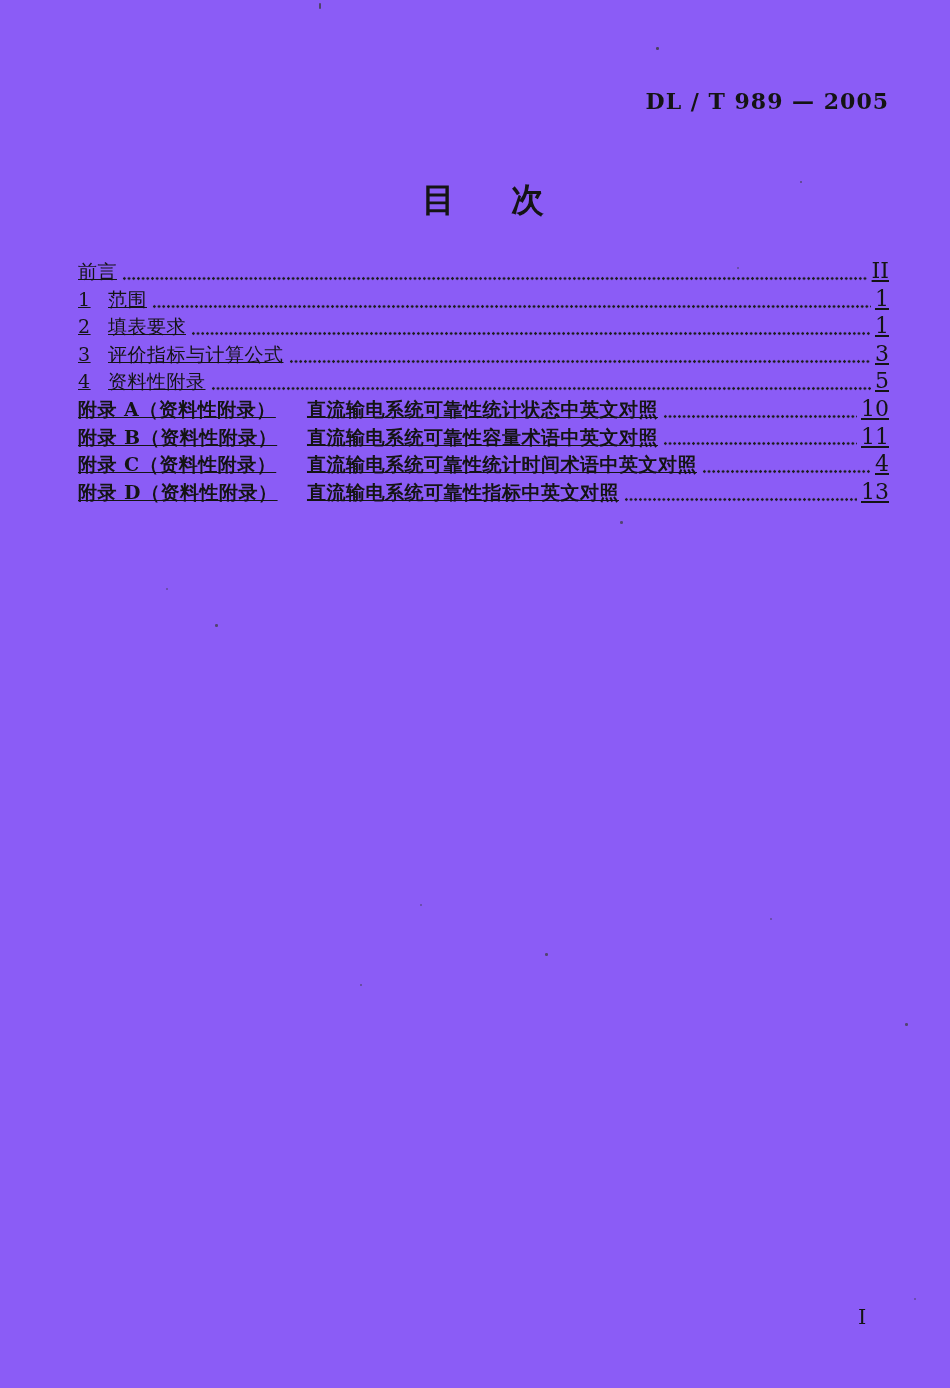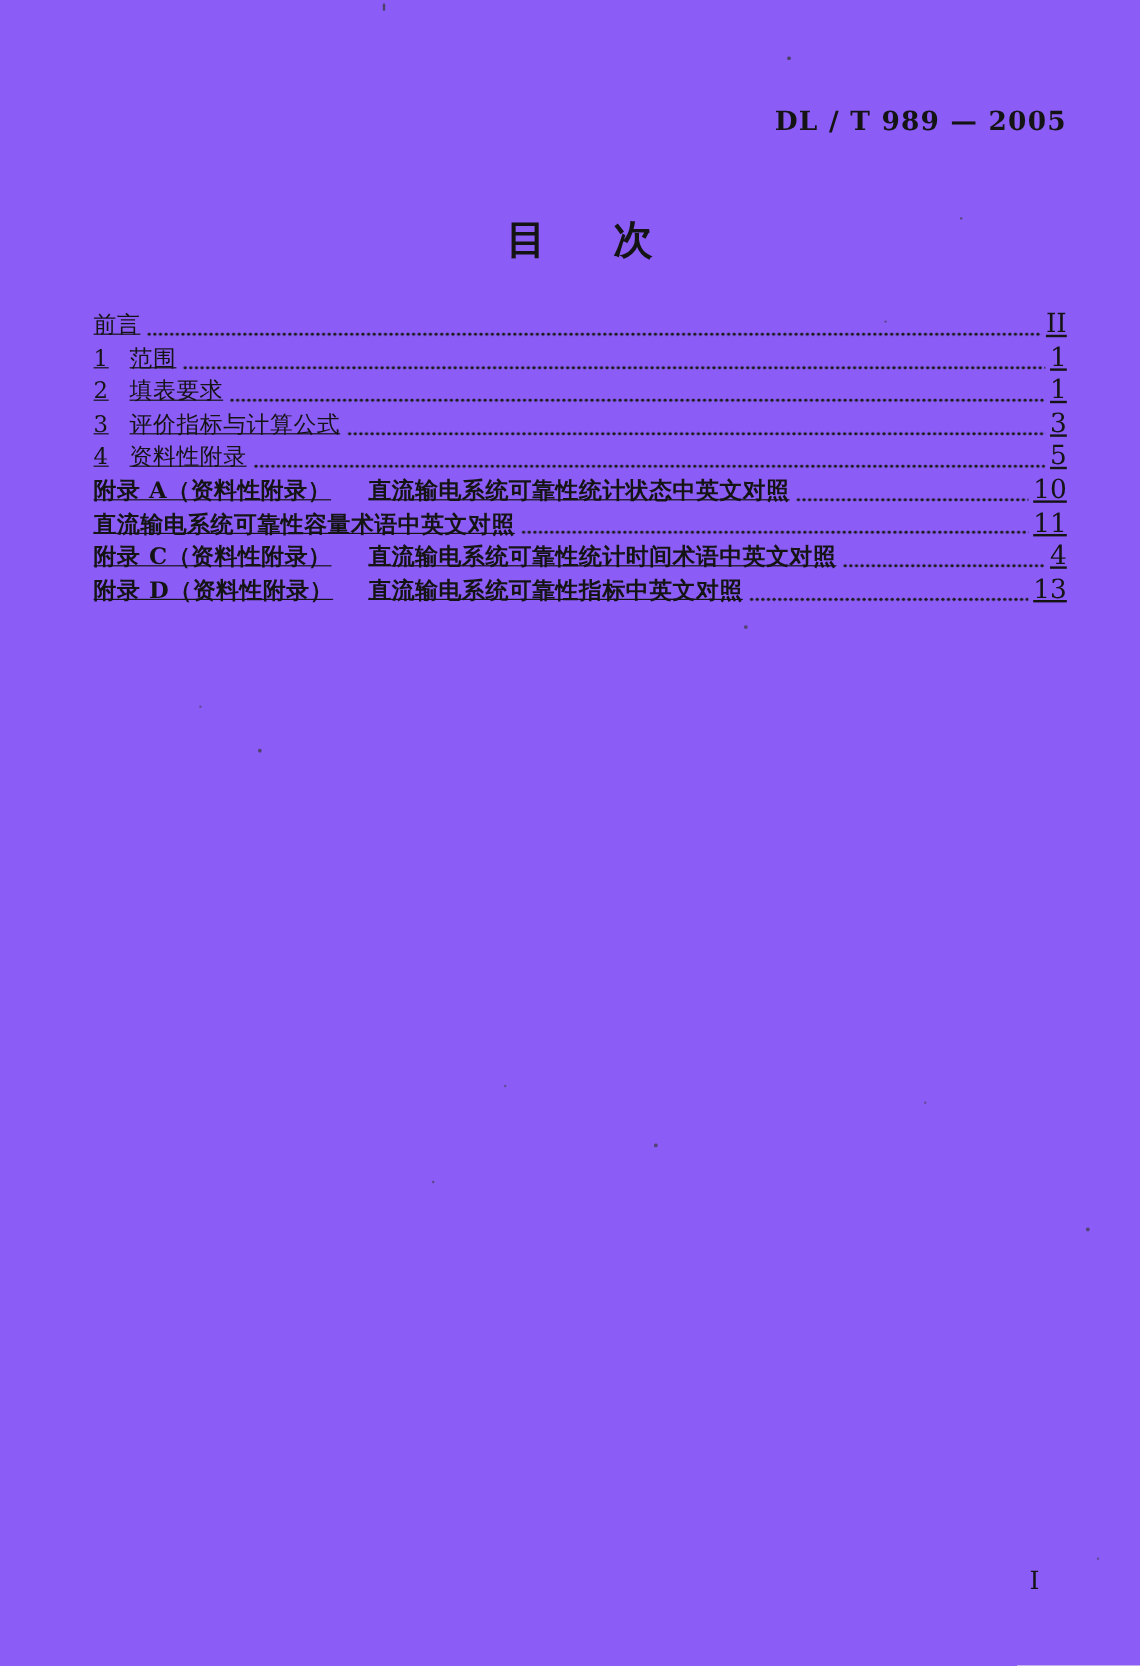--- a/index.html
+++ b/index.html
@@ -147,20 +147,21 @@
       <span class="leader"></span>
       <span class="toc-page">5</span>
     </div>
       <div class="toc-row appendix">
       <span class="toc-prefix">附录 A（资料性附录）</span>
       <span class="toc-title">直流输电系统可靠性统计状态中英文对照</span>
       <span class="leader"></span>
       <span class="toc-page">10</span>
     </div>
       <div class="toc-row appendix">
+      <span class="toc-prefix">附录 B（资料性附录）</span>
       <span class="toc-title">直流输电系统可靠性容量术语中英文对照</span>
       <span class="leader"></span>
       <span class="toc-page">11</span>
     </div>
       <div class="toc-row appendix">
       <span class="toc-prefix">附录 C（资料性附录）</span>
       <span class="toc-title">直流输电系统可靠性统计时间术语中英文对照</span>
       <span class="leader"></span>
       <span class="toc-page">4</span>
     </div>

